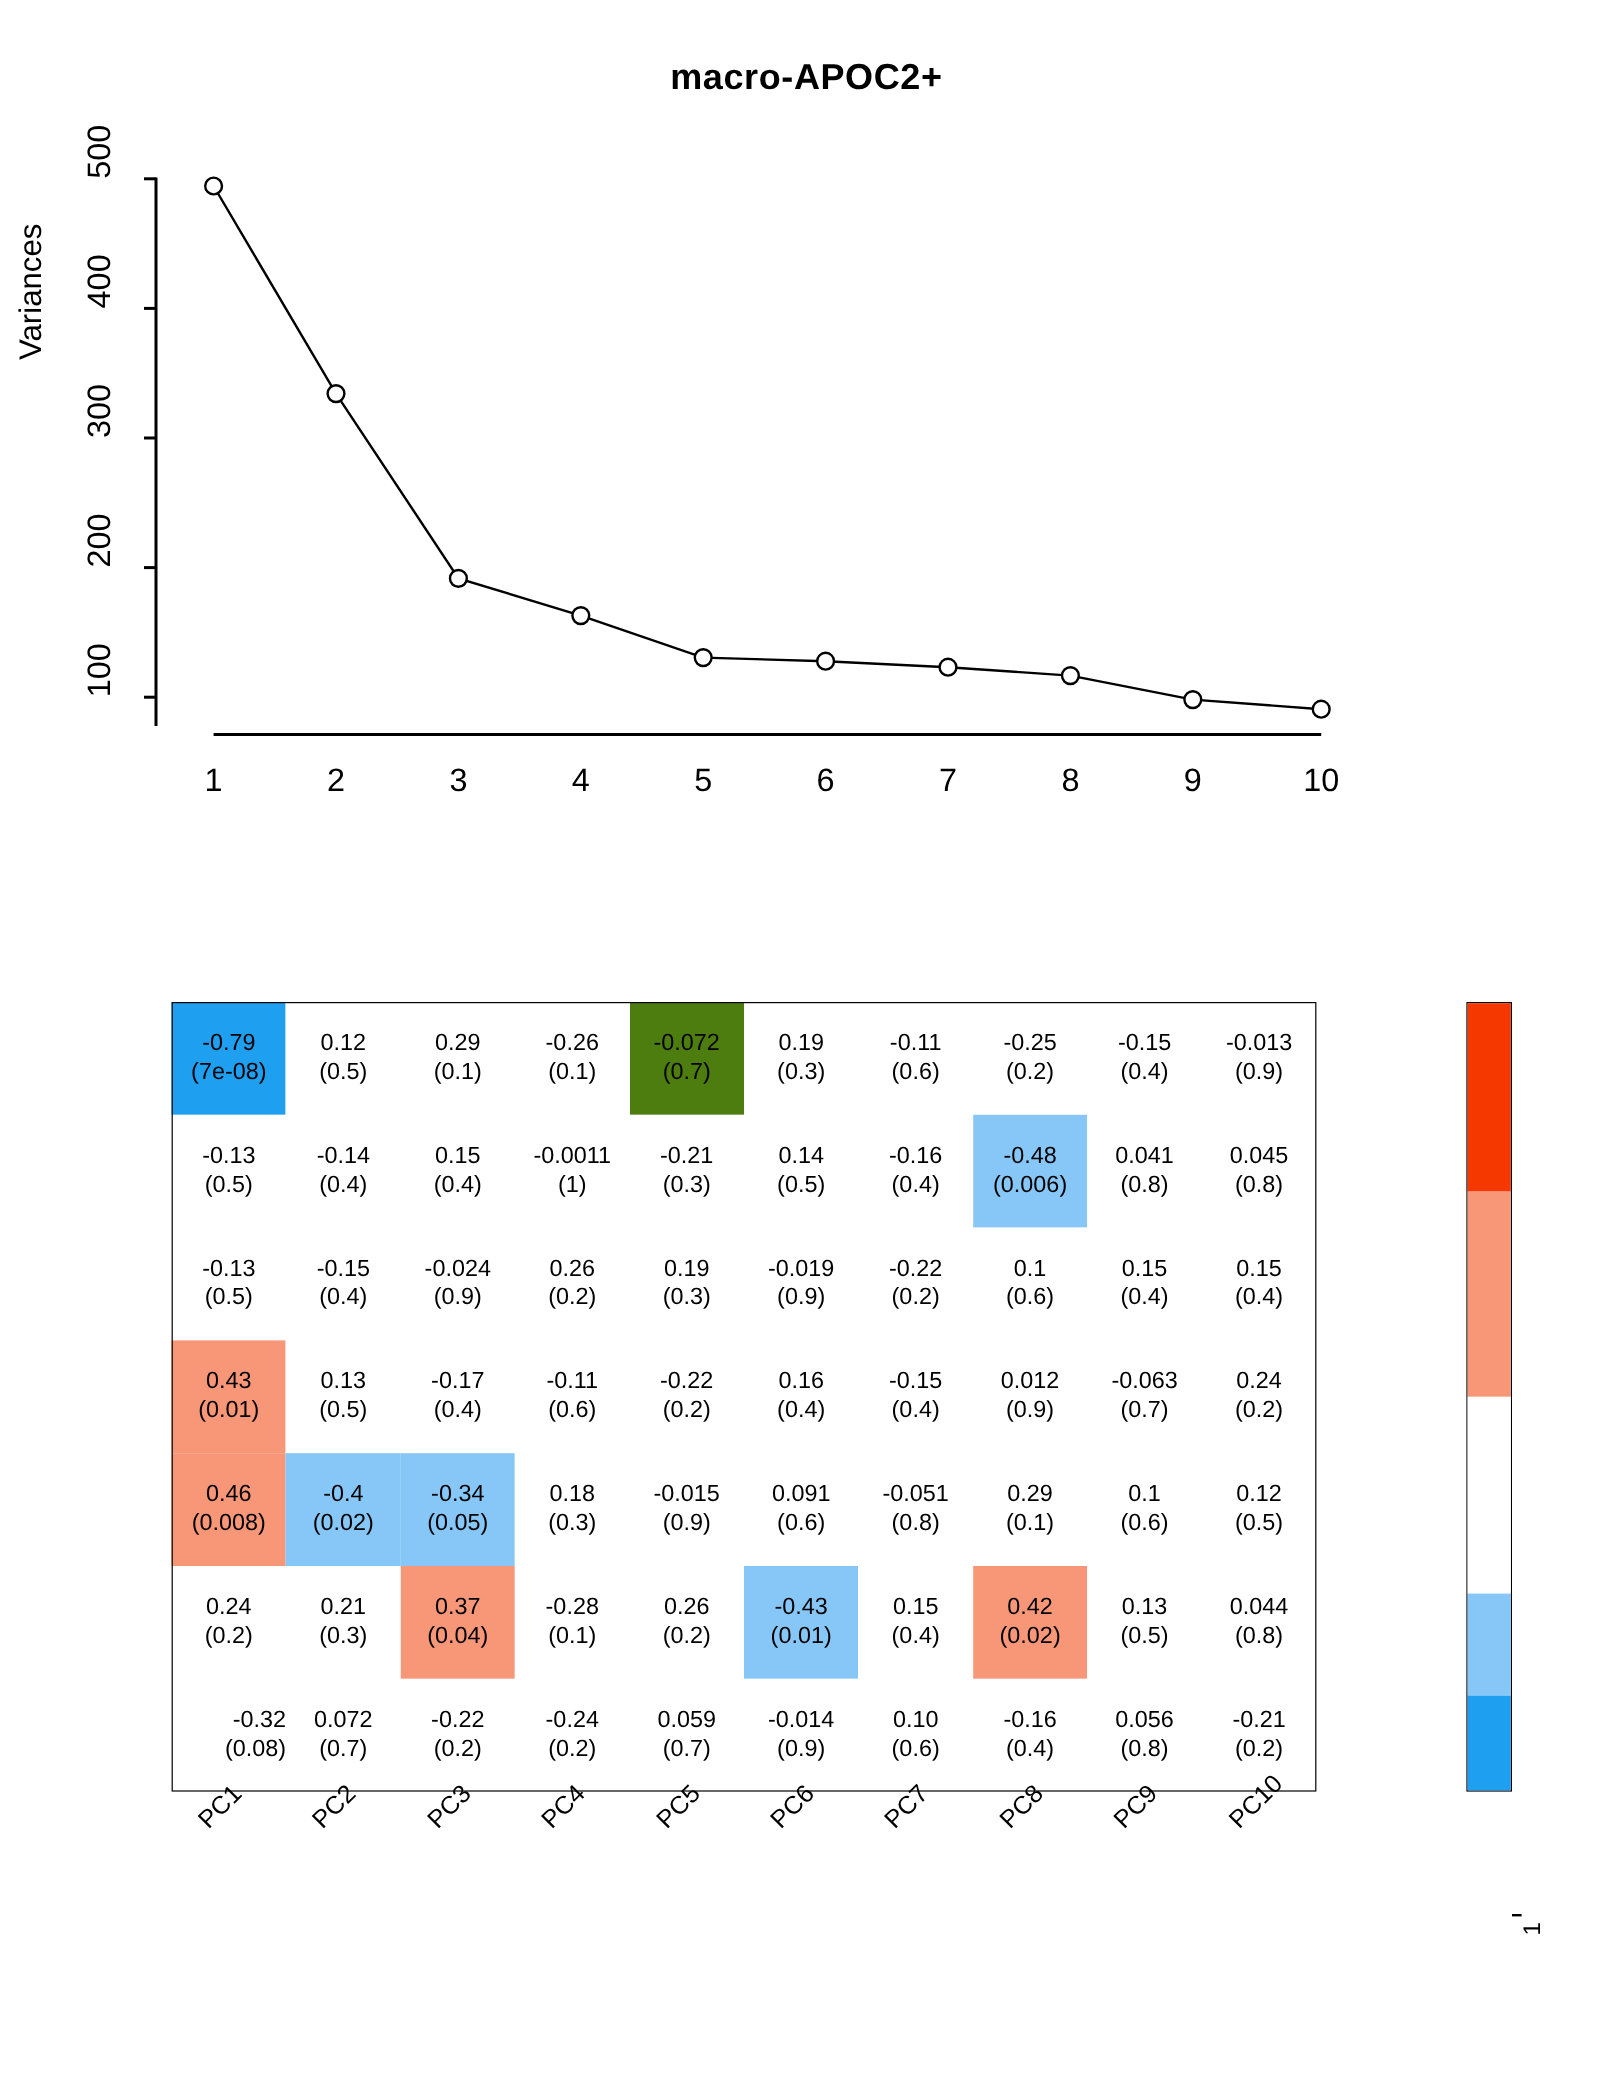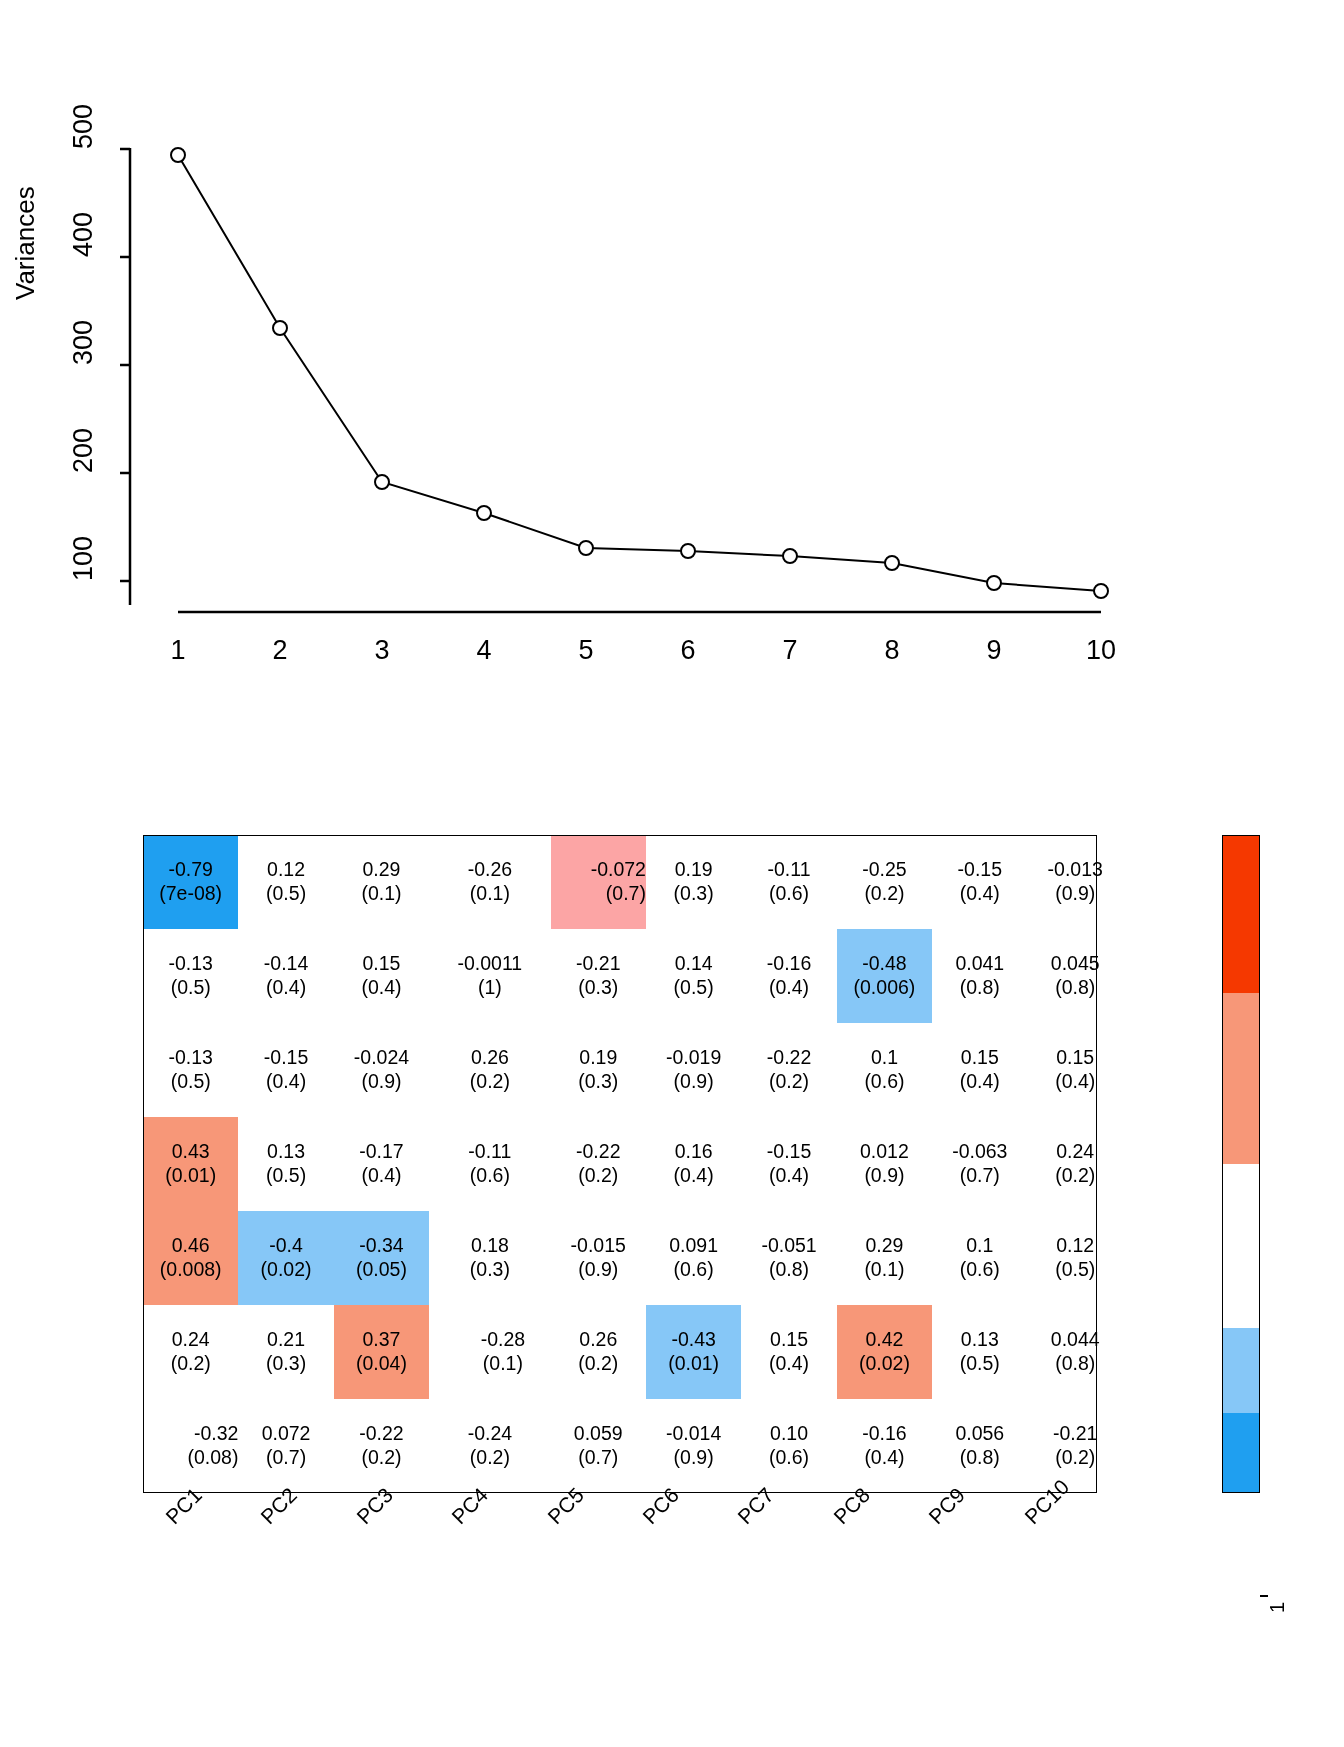--- a/index.html
+++ b/index.html
@@ -150,20 +150,21 @@
     left: 1260px;
     width: 8px;
     height: 1.5px;
     background: #000;
   }
 </style>
 </head>
 <body>
 
 <div id="scree-panel">
+  <div id="scree-title">macro-APOC2+</div>
   <div id="scree-ylabel">Variances</div>
 
   <svg id="scree-svg" width="1344" height="740">
 
     <line x1="130" y1="148" x2="130" y2="605" stroke="#000" stroke-width="2.5"></line>
 
     <line x1="120" y1="581" x2="130" y2="581" stroke="#000" stroke-width="2.5"></line>
     <line x1="120" y1="473" x2="130" y2="473" stroke="#000" stroke-width="2.5"></line>
     <line x1="120" y1="365" x2="130" y2="365" stroke="#000" stroke-width="2.5"></line>
     <line x1="120" y1="257" x2="130" y2="257" stroke="#000" stroke-width="2.5"></line>
@@ -219,21 +220,21 @@
               <div>(0.5)</div>
             </td>
             <td class="cell" style="background: rgb(255, 255, 255);">
               <div>0.29</div>
               <div>(0.1)</div>
             </td>
             <td class="cell" style="background: rgb(255, 255, 255);">
               <div>-0.26</div>
               <div>(0.1)</div>
             </td>
-            <td class="cell" style="background: #fca5a5; text-align: right;">
+            <td class="cell" style="background: #4d7c0f;">
               <div>-0.072</div>
               <div>(0.7)</div>
             </td>
             <td class="cell" style="background: rgb(255, 255, 255);">
               <div>0.19</div>
               <div>(0.3)</div>
             </td>
             <td class="cell" style="background: rgb(255, 255, 255);">
               <div>-0.11</div>
               <div>(0.6)</div>
@@ -425,21 +426,21 @@
               <div>(0.2)</div>
             </td>
             <td class="cell" style="background: rgb(255, 255, 255);">
               <div>0.21</div>
               <div>(0.3)</div>
             </td>
             <td class="cell" style="background: rgb(247, 151, 120);">
               <div>0.37</div>
               <div>(0.04)</div>
             </td>
-            <td class="cell" style="background: rgb(255, 255, 255); padding-left: 26px;">
+            <td class="cell" style="background: rgb(255, 255, 255);">
               <div>-0.28</div>
               <div>(0.1)</div>
             </td>
             <td class="cell" style="background: rgb(255, 255, 255);">
               <div>0.26</div>
               <div>(0.2)</div>
             </td>
             <td class="cell" style="background: rgb(134, 199, 247);">
               <div>-0.43</div>
               <div>(0.01)</div>

